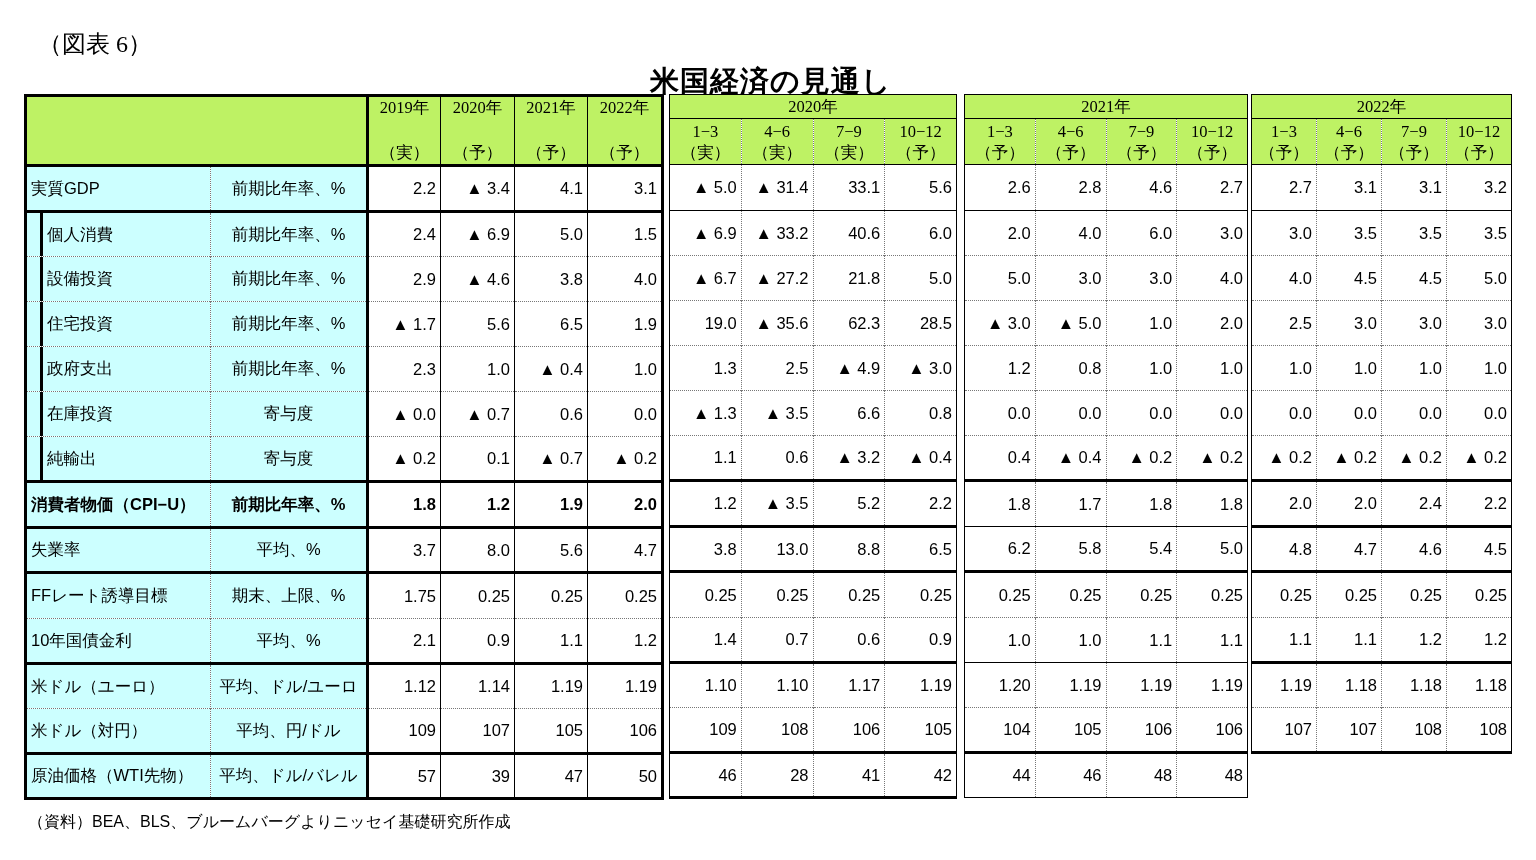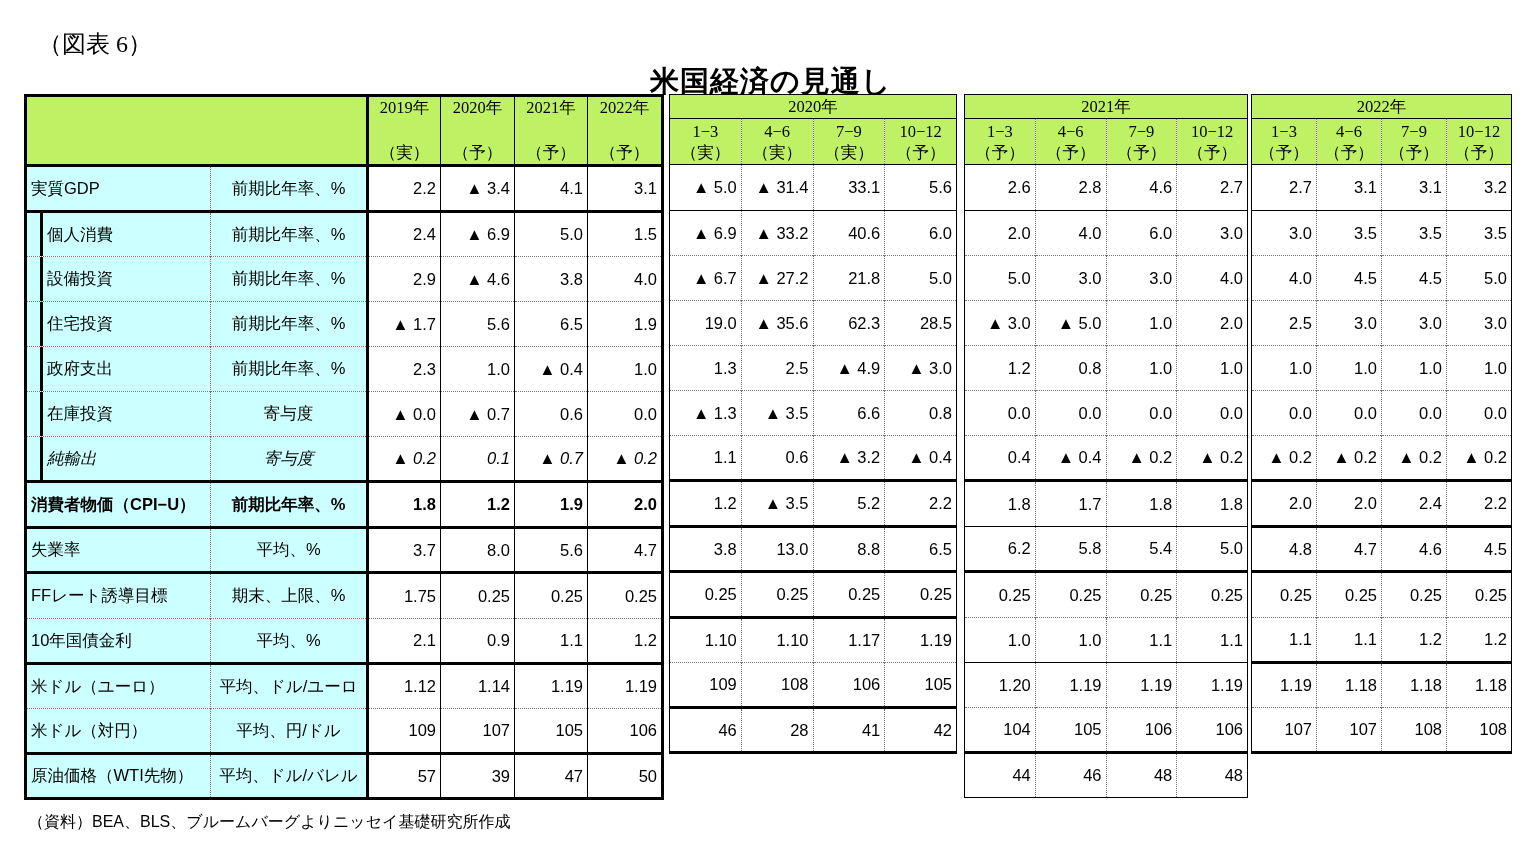--- a/index.html
+++ b/index.html
@@ -91,21 +91,21 @@
         <td class="num dv-solid hdot">1.0</td>
       </tr>
       <tr style="height: 45px;">
         <td class="lbl hdot" style="padding-left: 20px; background-image: linear-gradient(rgb(0, 0, 0), rgb(0, 0, 0)); background-size: 3px 100%; background-repeat: no-repeat; background-position: 13px 0px; border-top: 1px dotted rgb(119, 119, 119);">在庫投資</td>
         <td class="unit dv hdot">寄与度</td>
         <td class="num dv-solid hdot" style="border-left: 3px solid rgb(0, 0, 0);">▲ 0.0</td>
         <td class="num dv-solid hdot">▲ 0.7</td>
         <td class="num dv-solid hdot">0.6</td>
         <td class="num dv-solid hdot">0.0</td>
       </tr>
-      <tr style="height: 45px; font-style: italic;">
+      <tr style="height: 45px;">
         <td class="lbl hdot" style="padding-left: 20px; background-image: linear-gradient(rgb(0, 0, 0), rgb(0, 0, 0)); background-size: 3px 100%; background-repeat: no-repeat; background-position: 13px 0px; border-top: 1px dotted rgb(119, 119, 119);">純輸出</td>
         <td class="unit dv hdot">寄与度</td>
         <td class="num dv-solid hdot" style="border-left: 3px solid rgb(0, 0, 0);">▲ 0.2</td>
         <td class="num dv-solid hdot">0.1</td>
         <td class="num dv-solid hdot">▲ 0.7</td>
         <td class="num dv-solid hdot">▲ 0.2</td>
       </tr>
       <tr style="height: 46px; font-weight: bold;">
         <td class="lbl hthick">消費者物価（CPI−U）</td>
         <td class="unit dv hthick">前期比年率、%</td>
@@ -242,20 +242,26 @@
         <td class="num hthick dv">8.8</td>
         <td class="num hthick dv">6.5</td>
       </tr>
       <tr style="height: 46px;">
         <td class="num hthick">0.25</td>
         <td class="num hthick dv">0.25</td>
         <td class="num hthick dv">0.25</td>
         <td class="num hthick dv">0.25</td>
       </tr>
       <tr style="height: 45px;">
+        <td class="num hdot">1.4</td>
+        <td class="num hdot dv">0.7</td>
+        <td class="num hdot dv">0.6</td>
+        <td class="num hdot dv">0.9</td>
+      </tr>
+      <tr style="height: 45px;">
         <td class="num hthick">1.10</td>
         <td class="num hthick dv">1.10</td>
         <td class="num hthick dv">1.17</td>
         <td class="num hthick dv">1.19</td>
       </tr>
       <tr style="height: 45px;">
         <td class="num hdot">109</td>
         <td class="num hdot dv">108</td>
         <td class="num hdot dv">106</td>
         <td class="num hdot dv">105</td>

